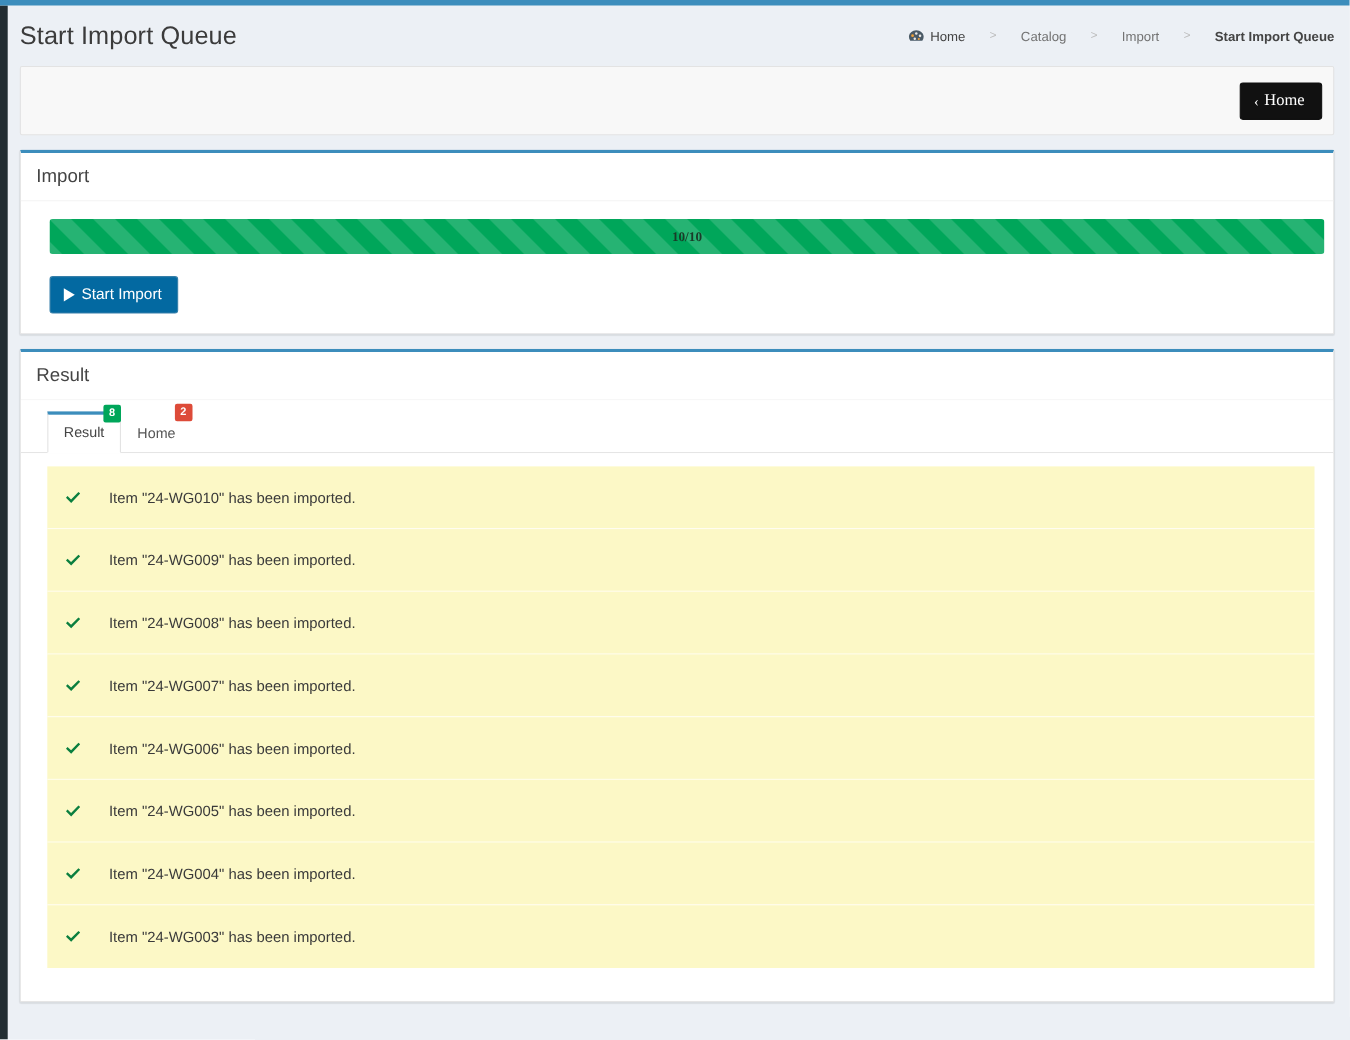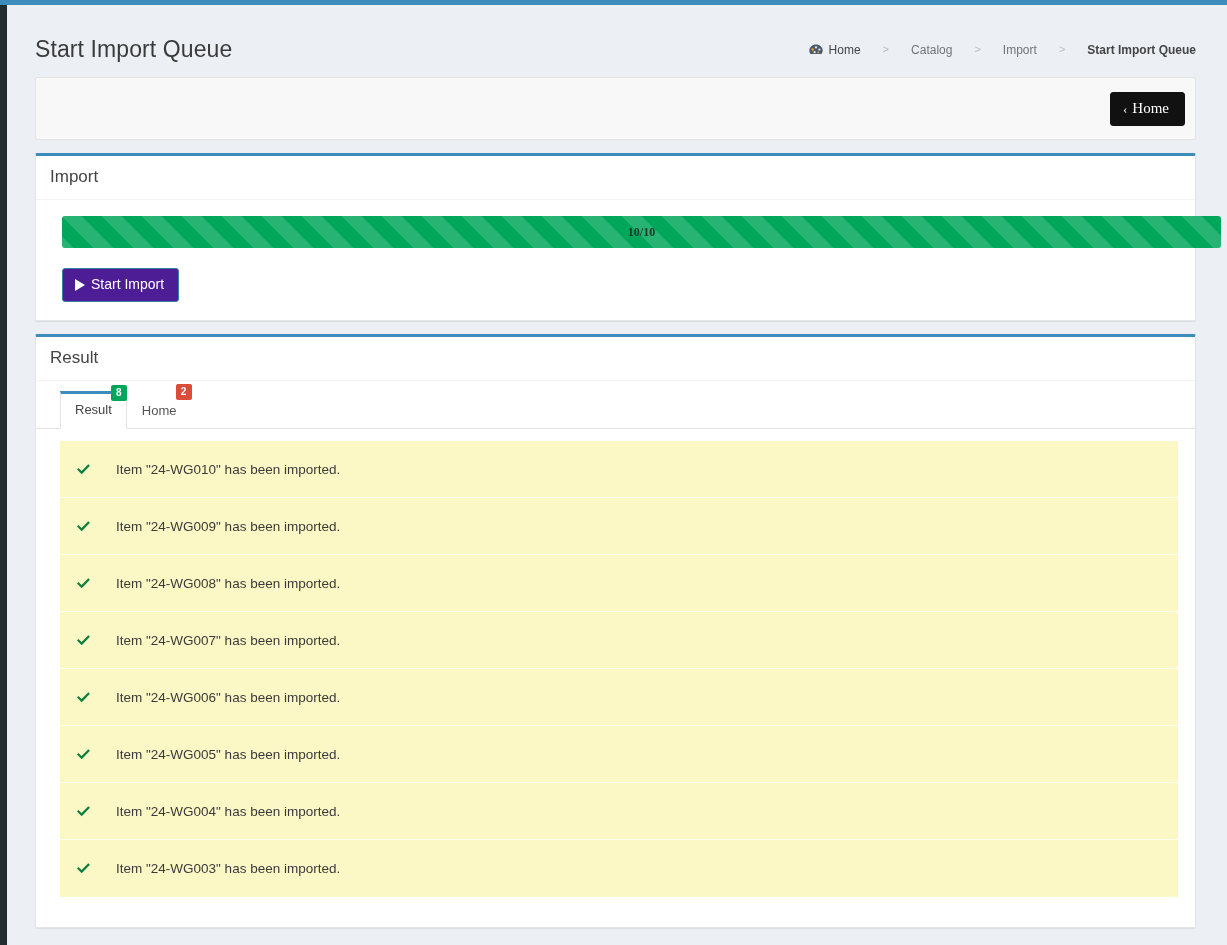--- a/index.html
+++ b/index.html
@@ -36,21 +36,21 @@
   }
 
   
   .content {
     position: absolute;
     top: 5px;
     left: 7px;
     width: 1220px;
     height: 940px;
     background: #ecf0f5;
-    padding: 17px;
+    padding: 0;
   }
 
   
   .page-header {
     height: 55px;
     display: flex;
     align-items: center;
     justify-content: space-between;
     padding: 0 14px 0 11px;
   }
@@ -177,21 +177,21 @@
     font-size: 12px;
     font-weight: bold;
     color: #1a3a28;
     font-family: "Liberation Serif", serif;
   }
 
   .import-footer {
     padding: 6px 14px 18px 26px;
   }
   .btn-start {
-    background: #4c1d95;
+    background: #0369a1;
     border: 1px solid #367fa9;
     color: #fff;
     font-size: 14px;
     border-radius: 3px;
     padding: 8px 14px 9px 12px;
     display: inline-flex;
     align-items: center;
     gap: 6px;
     cursor: pointer;
     line-height: 1.1;

